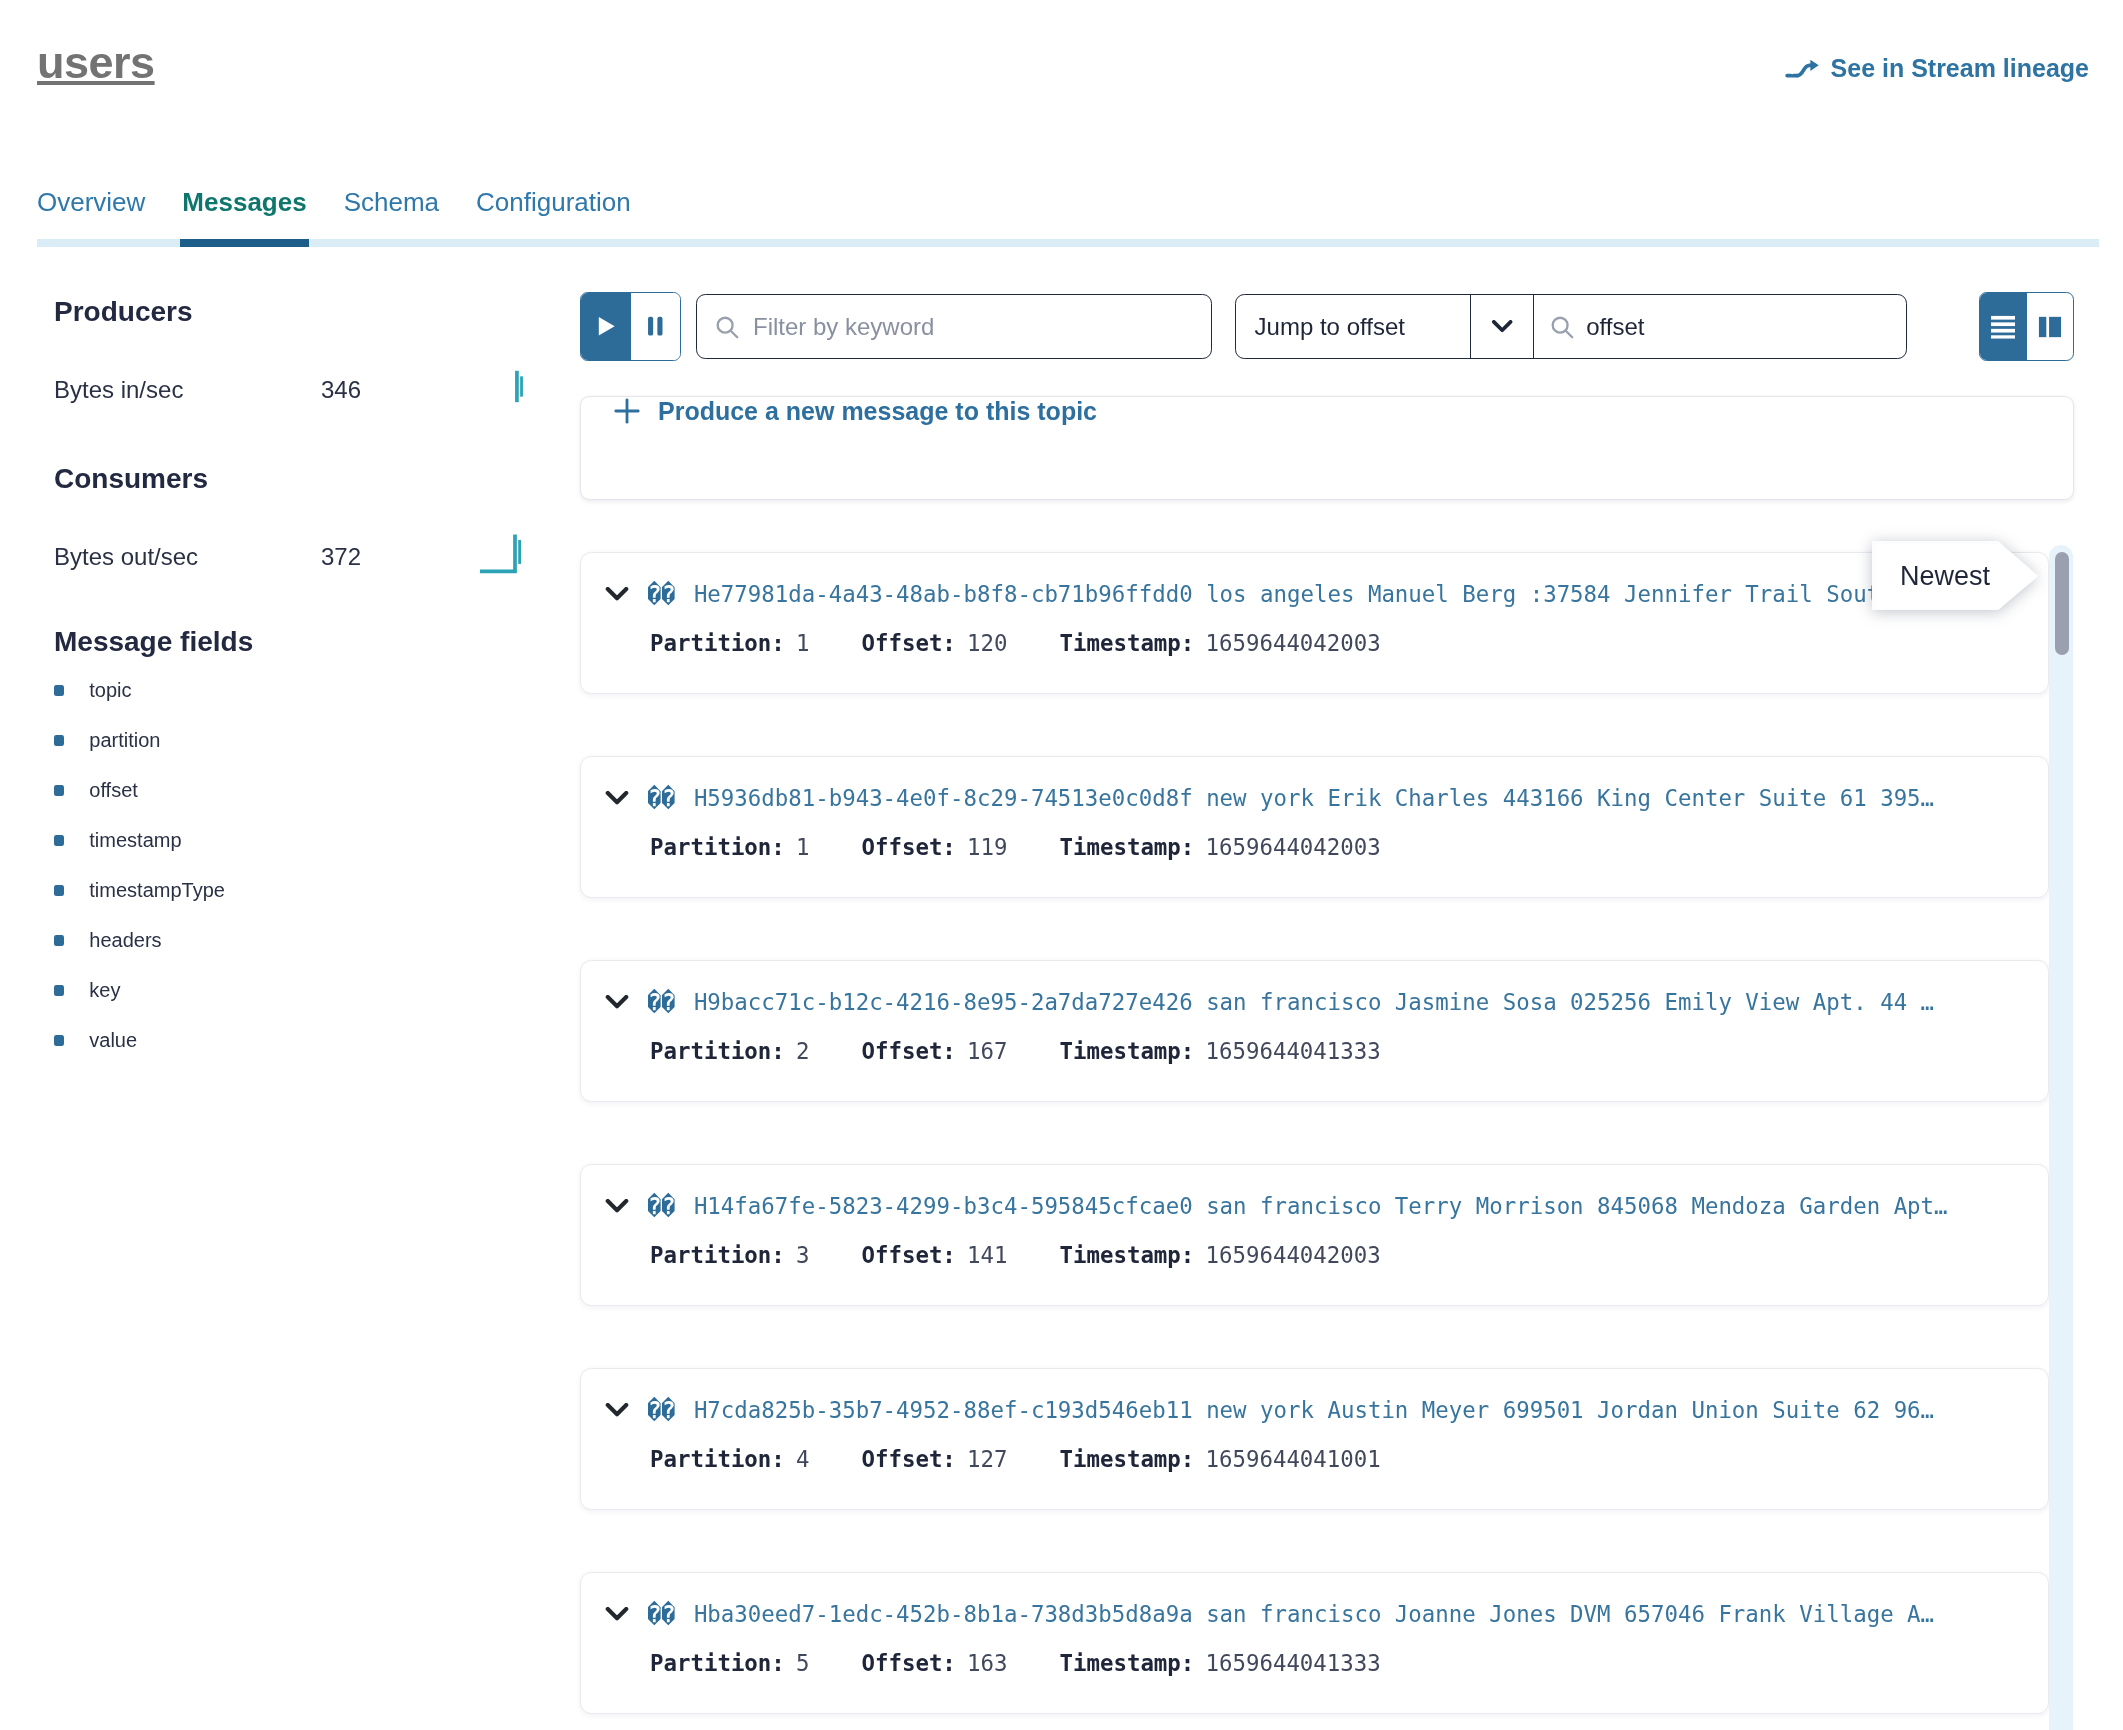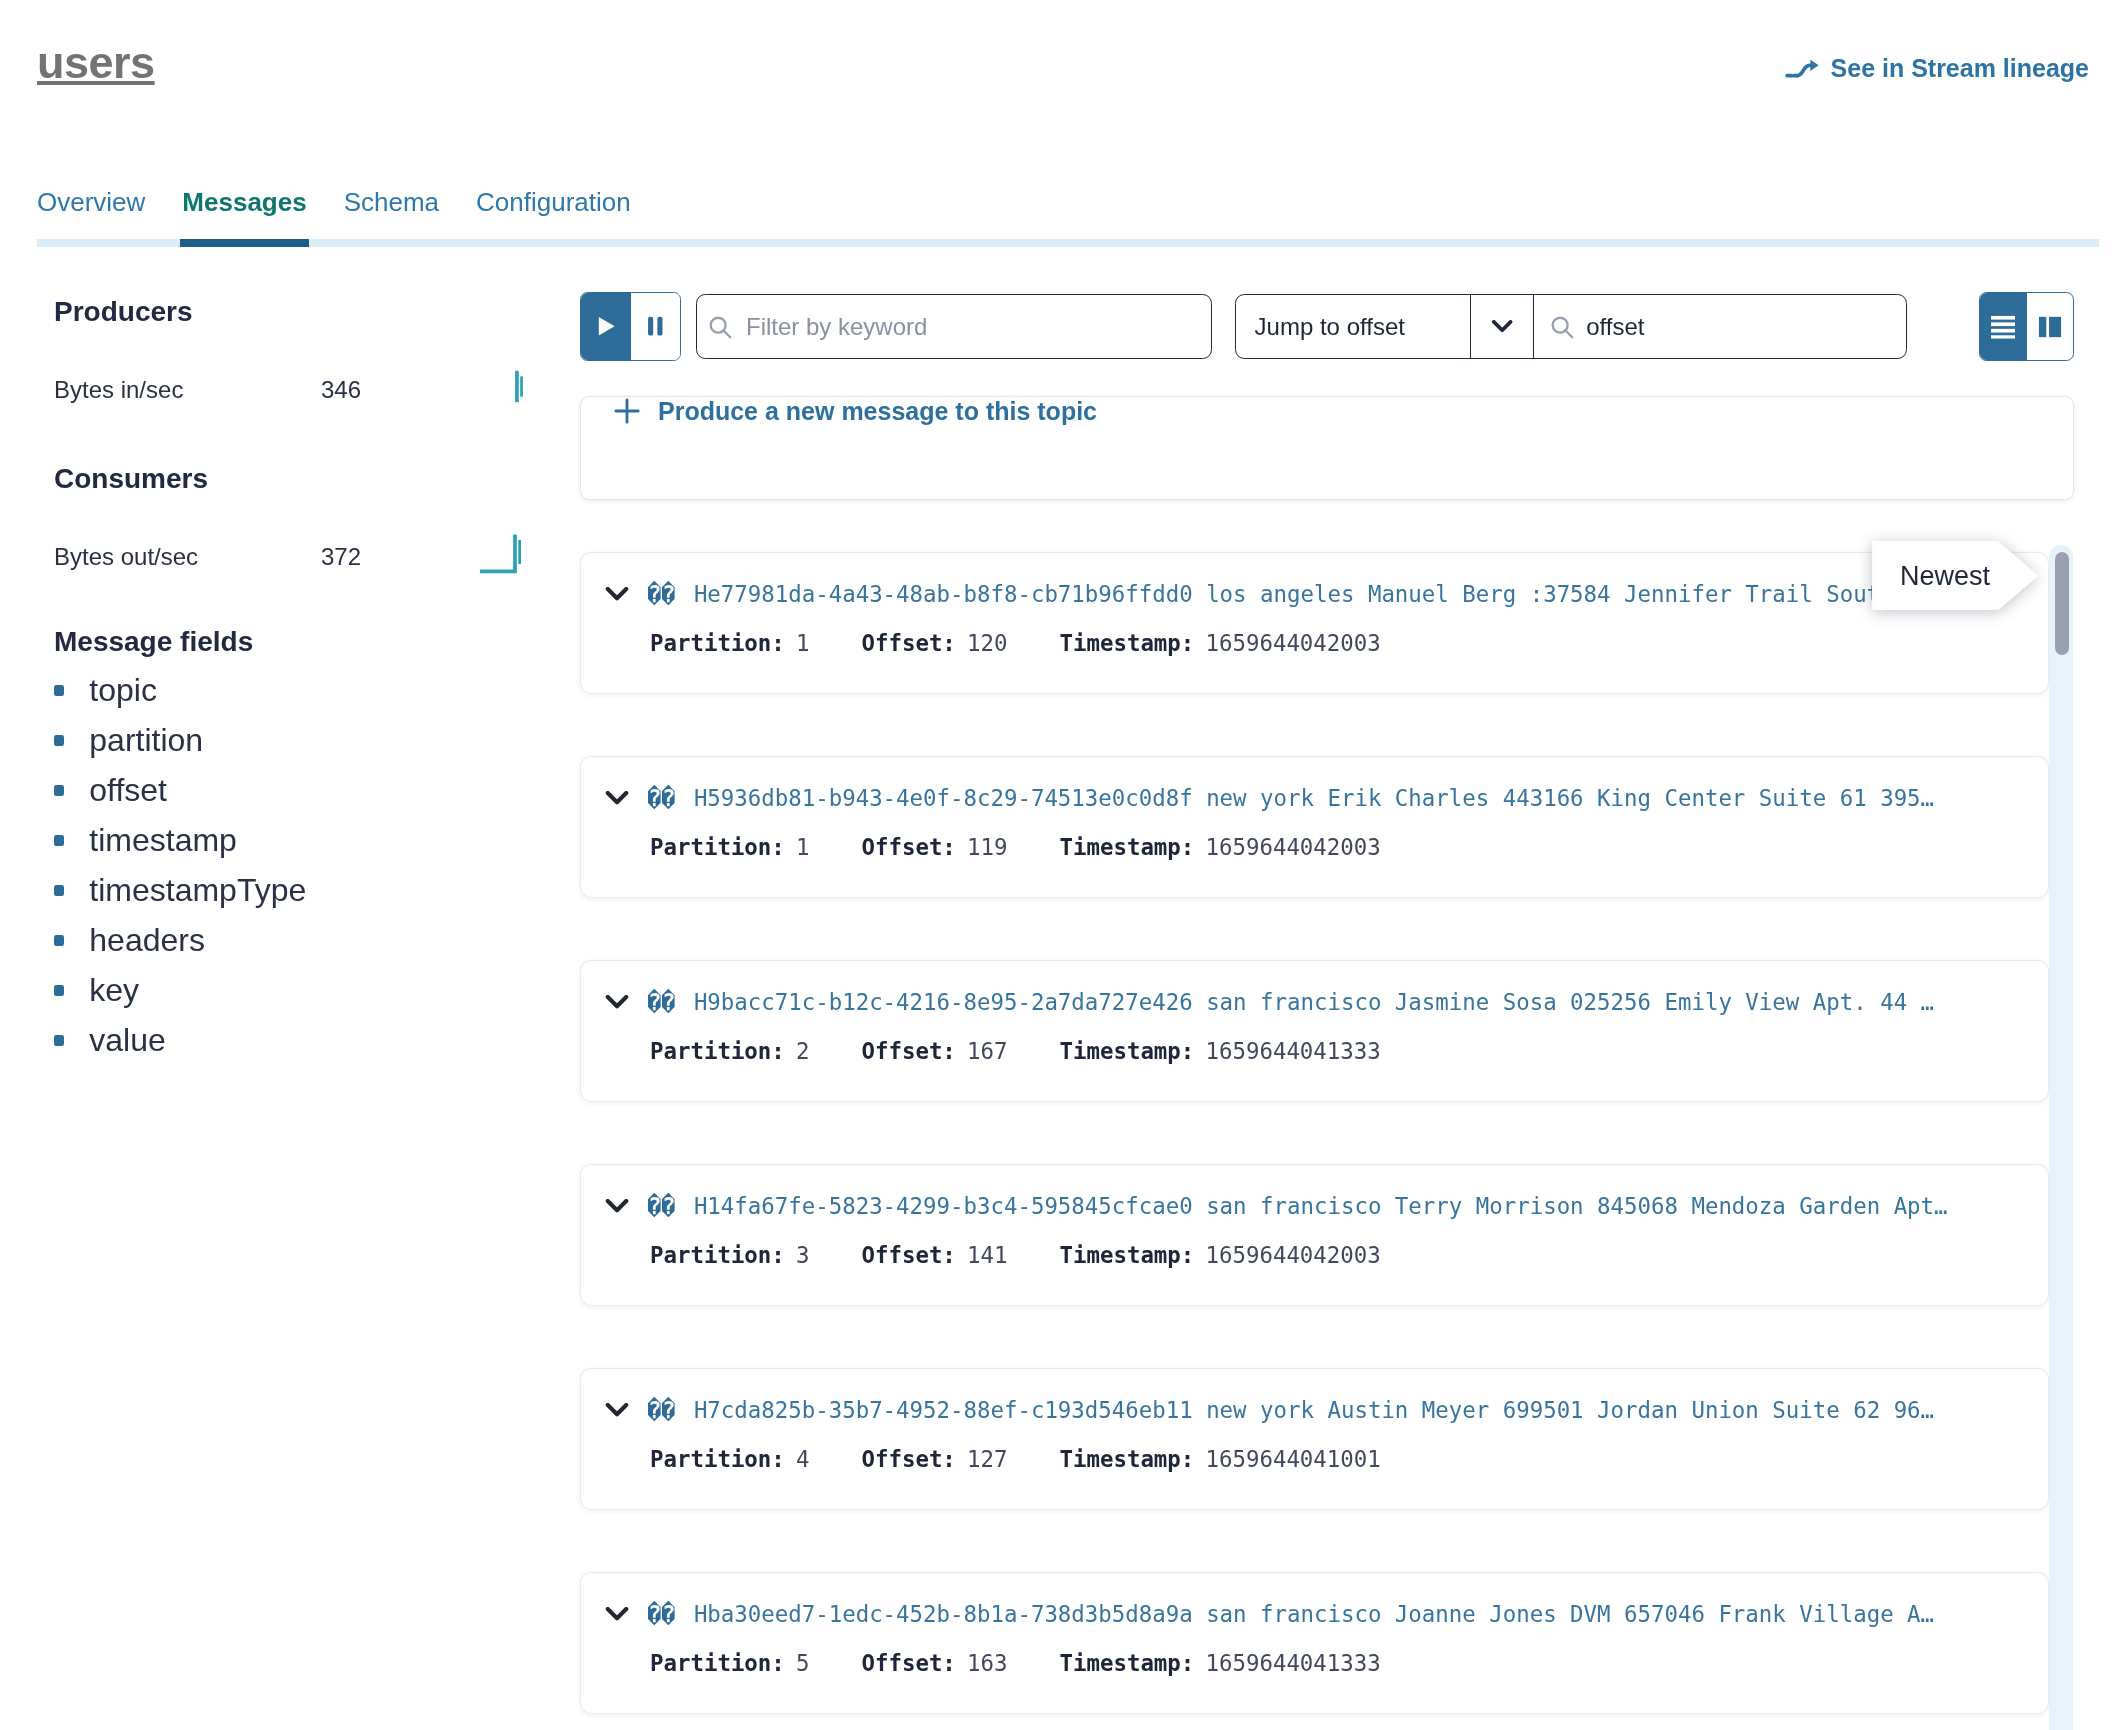--- a/index.html
+++ b/index.html
@@ -24,34 +24,34 @@
   .sidebar { position:absolute; left:54px; top:296px; width:474px; }
   .side-h { font-size:28px; font-weight:700; color:#222940; }
   .stat-row { position:relative; display:flex; align-items:center; margin-top:40px; height:43px;gap:40px; }
   .stat-label { width:227px; font-size:24px; color:#2b3145; }
   .stat-value { font-size:24px; color:#2b3145; }
   .spark { position:absolute; right:0; bottom:0; }
   .mt56 { margin-top:52px; } .mt52 { margin-top:48px; }
   .fields-list { list-style:none; margin-top:7.5px; }
   .fields-list li { display:flex; align-items:center; gap:25px; height:50px; cursor:pointer; }
   .bullet { width:10.3px; height:10.3px; border-radius:2.3px; background:#2d6c99; flex:0 0 auto; }
-  .field-label { font-size:32px; color:#2b3145; }
+  .field-label { font-size:20px; color:#2b3145; }
 
   
   .main { position:absolute; left:580px; top:291px; width:1494px; }
   .toolbar { display:flex; align-items:center; height:71px; }
 
   .playpause { display:flex; width:101px; height:69px; border:1.9px solid #2d6c99;
                border-radius:7.5px; overflow:hidden; background:#fff; }
   .pp-half { flex:1; display:flex; align-items:center; justify-content:center; cursor:pointer; }
   .pp-play { background:#2d6c99; }
   .pp-pause { background:#ffffff; }
 
   .filter-box { margin-left:15px; width:516px; height:65px; border:1.9px solid #20293d;
-                border-radius:9.3px; display:flex; align-items:center; padding-left:10px; gap:13px;
+                border-radius:9.3px; display:flex; align-items:center; padding-left:17px; gap:13px;
                 background:#fff; }
   .placeholder { font-size:24px; color:#8a90a1; }
 
   .compound { margin-left:23px; height:65px; border:1.9px solid #20293d; border-radius:9.3px;
               display:flex; align-items:stretch; background:#fff; overflow:hidden; }
   .jump-select { width:234px; display:flex; align-items:center; padding-left:18.6px;
                  font-size:24px; color:#1f2638; cursor:pointer; }
   .chev-cell { width:63px; border-left:1.9px solid #20293d; display:flex; align-items:center;
                justify-content:center; cursor:pointer; }
   .offset-cell { width:373px; border-left:1.9px solid #20293d; display:flex; align-items:center;

